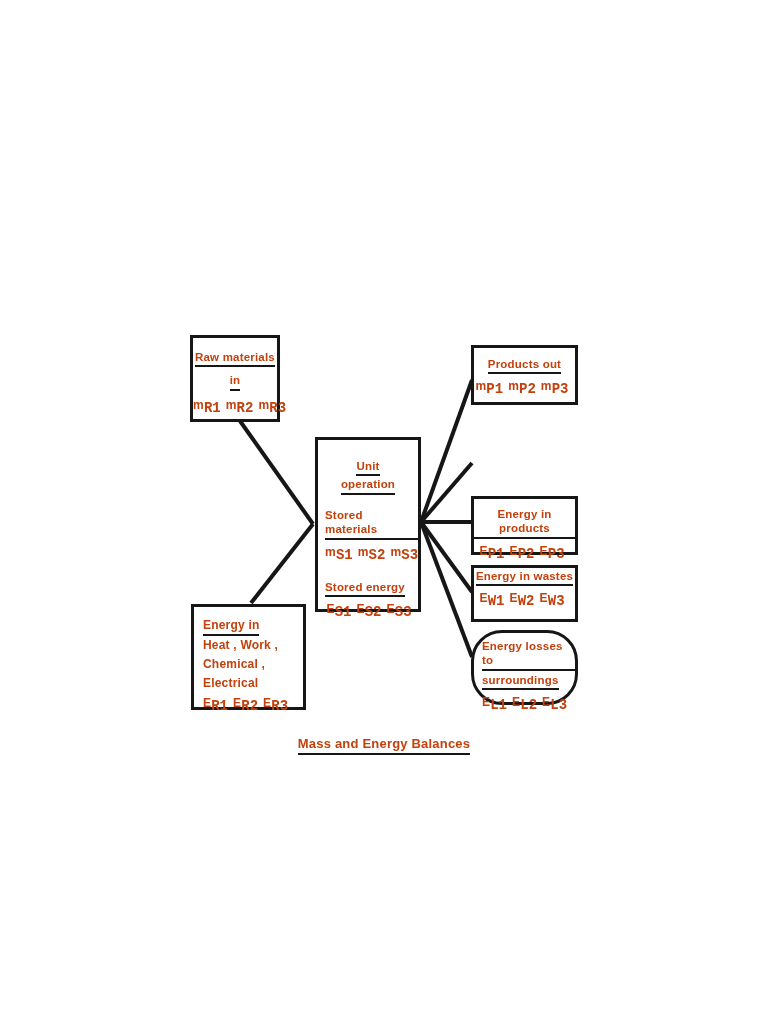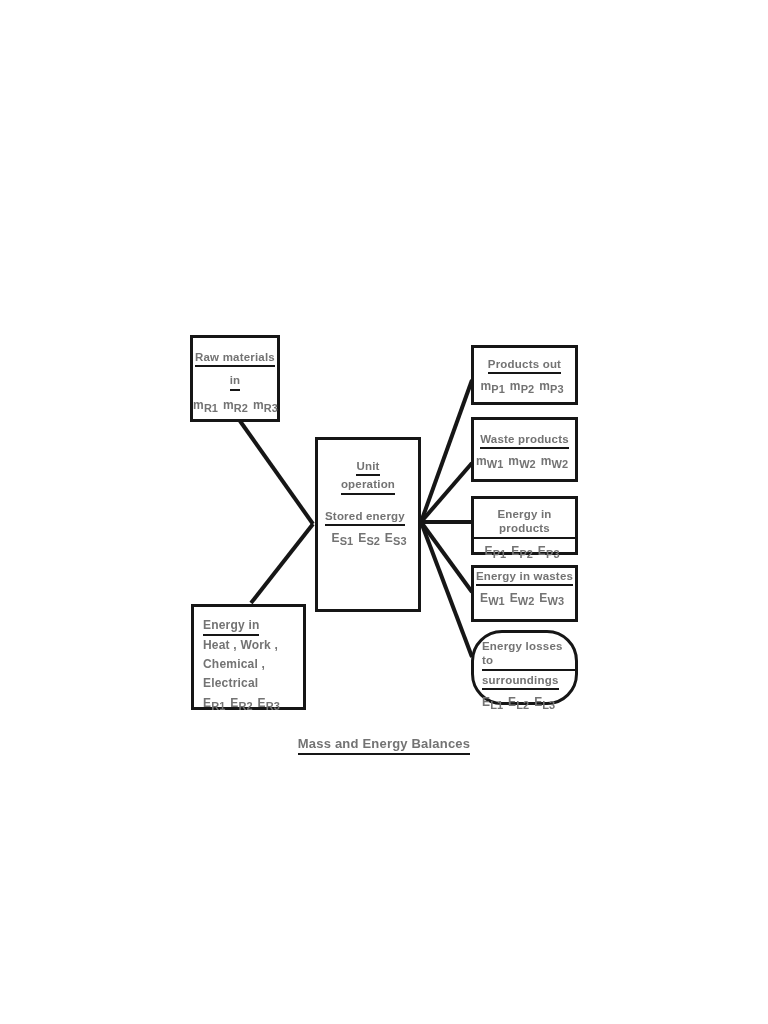--- a/index.html
+++ b/index.html
@@ -2,42 +2,42 @@
 <html><head>
 <meta charset="utf-8">
 <style>
   html, body { margin: 0; padding: 0; background: #ffffff; }
   .page {
     position: relative;
     width: 768px;
     height: 1024px;
     background: #ffffff;
     font-family: "Liberation Sans", sans-serif;
-    color: #737373;
+    color: #c2410c;
     overflow: hidden;
   }
   .connectors { position: absolute; left: 0; top: 0; }
   .box {
     position: absolute;
     box-sizing: border-box;
     border: 3px solid #161616;
     background: #ffffff;
     font-weight: 700;
     letter-spacing: 0.2px;
     line-height: 1.5;
   }
   .u {
     display: inline-block;
     border-bottom: 2px solid #161616;
     padding-bottom: 1px;
     line-height: 1.25;
   }
   .formula { font-size: 12px; white-space: nowrap; }
   .formula .term { margin-right: 5px; }
-  .formula sub { font-size: 11px; letter-spacing: 0; }
+  .formula sub { font-size: 14px; letter-spacing: 0; font-family: Liberation Mono, monospace; }
 
   
   .box-raw {
     left: 190px; top: 335px; width: 90px; height: 87px;
     text-align: center; font-size: 11.5px; padding-top: 11px;
   }
   .box-raw .line { margin-bottom: 5px; }
 
   
   .box-unit {
@@ -91,41 +91,41 @@
   <div class="box box-raw">
     <div class="line"><span class="u">Raw materials</span></div>
     <div class="line"><span class="u">in</span></div>
     <div class="formula"><span class="term">m<sub>R1</sub></span><span class="term">m<sub>R2</sub></span><span class="term">m<sub>R3</sub></span></div>
   </div>
 
   <div class="box box-unit">
     <div><span class="u">Unit</span></div>
     <div><span class="u">operation</span></div>
     <div class="section">
+      <span class="u">Stored materials</span>
+      <div class="formula"><span class="term">m<sub>S1</sub></span><span class="term">m<sub>S2</sub></span><span class="term">m<sub>S3</sub></span></div>
+    </div>
+    <div class="section">
       <span class="u">Stored energy</span>
       <div class="formula"><span class="term">E<sub>S1</sub></span><span class="term">E<sub>S2</sub></span><span class="term">E<sub>S3</sub></span></div>
     </div>
   </div>
 
   <div class="box box-energy-in">
     <div><span class="u">Energy in</span></div>
     <div>Heat , Work ,</div>
     <div>Chemical , Electrical</div>
     <div class="formula"><span class="term">E<sub>R1</sub></span><span class="term">E<sub>R2</sub></span><span class="term">E<sub>R3</sub></span></div>
   </div>
 
   <div class="box rbox box-products">
     <div><span class="u">Products out</span></div>
     <div class="formula"><span class="term">m<sub>P1</sub></span><span class="term">m<sub>P2</sub></span><span class="term">m<sub>P3</sub></span></div>
   </div>
 
-  <div class="box rbox box-waste">
-    <div><span class="u">Waste products</span></div>
-    <div class="formula"><span class="term">m<sub>W1</sub></span><span class="term">m<sub>W2</sub></span><span class="term">m<sub>W2</sub></span></div>
-  </div>
 
   <div class="box rbox box-eproducts">
     <div><span class="u">Energy in products</span></div>
     <div class="formula"><span class="term">E<sub>P1</sub></span><span class="term">E<sub>P2</sub></span><span class="term">E<sub>P3</sub></span></div>
   </div>
 
   <div class="box rbox box-ewastes">
     <div><span class="u">Energy in wastes</span></div>
     <div class="formula"><span class="term">E<sub>W1</sub></span><span class="term">E<sub>W2</sub></span><span class="term">E<sub>W3</sub></span></div>
   </div>

